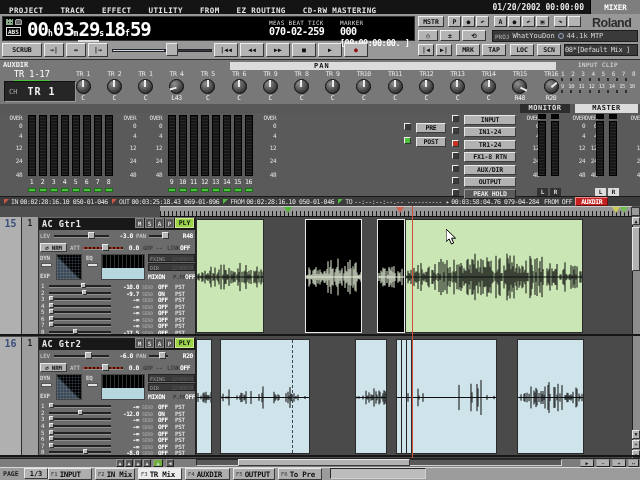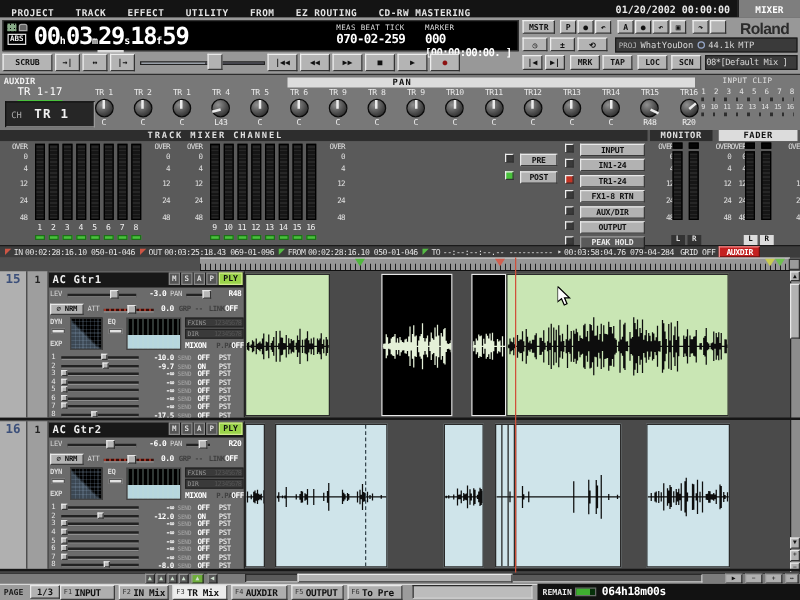--- a/index.html
+++ b/index.html
@@ -246,23 +246,22 @@
         <span>12</span>
         <span>13</span>
         <span>14</span>
         <span>15</span>
         <span>16</span>
       </div>
     <div class="ic-ticks"></div>
   </div>
 
   
-  <div class="abs" id="mixer-title">TRACK MIXER CHANNEL</div>
   <div class="abs" id="monitor-title">MONITOR</div>
-  <div class="abs" id="master-title">FADER</div>
+  <div class="abs" id="master-title">MASTER</div>
 
   
   <div class="abs" id="meter-bg"></div>
   <span id="meter-built"></span>
 
   
   <div class="abs" id="locator">
     <span class="loc-flag"></span>
     <span class="loc-lab">IN</span>
     <span>00:02:28:16.10 050-01-046</span>
@@ -270,21 +269,21 @@
     <span class="loc-lab">OUT</span>
     <span>00:03:25:18.43 069-01-096</span>
     <span class="loc-flag green"></span>
     <span class="loc-lab">FROM</span>
     <span>00:02:28:16.10 050-01-046</span>
     <span class="loc-flag green"></span>
     <span class="loc-lab">TO</span>
     <span>--:--:--:--.-- ----------</span>
     <span class="loc-cursor">▸</span>
     <span>00:03:58:04.76 079-04-284</span>
-    <span style="margin-left:5px;">GRID OFF</span>
+    <span style="margin-left:5px;">FROM OFF</span>
     <div id="region-btn">AUXDIR</div>
   </div>
 
   
   <div class="abs" id="ruler-left"></div>
   <div class="abs" id="ruler">
       <div class="ticks"></div>
     </div>
   <div class="rtri" style="left:284px;top:207px;"></div>
   <div class="rtri" style="left:396px;top:207px;border-top-color:#d06050;"></div>
@@ -324,27 +323,20 @@
   <div class="hs-btn" style="left:596px;width:14px;background:#b0b0b0;color:#111;">−</div>
   <div class="hs-btn" style="left:612px;width:14px;background:#b0b0b0;color:#111;">+</div>
   <div class="hs-btn" style="left:628px;width:11px;background:#b0b0b0;color:#111;">↔</div>
 
   
   <div class="abs" id="bottombar"></div>
   <div class="abs" id="page-label">PAGE</div>
   <div class="abs raised" id="page-btn">1/3</div>
   <span id="fkeys-built"></span>
   <div class="abs inset" id="blank-field"></div>
-  <div class="abs" id="remain-block">
-    <span id="remain-label">REMAIN</span>
-    <span id="remain-gauge">
-        <div></div>
-      </span>
-    <span id="remain-value">064h18m00s</span>
-  </div>
 <div class="tbtn" style="left: 44px; width: 20px;">→|</div><div class="tbtn" style="left: 66px; width: 20px;">↔</div><div class="tbtn" style="left: 88px; width: 20px;">|→</div><div class="tbtn" style="left: 214px; width: 24px;">|◀◀</div><div class="tbtn" style="left: 240px; width: 24px;">◀◀</div><div class="tbtn" style="left: 266px; width: 24px;">▶▶</div><div class="tbtn" style="left: 292px; width: 24px;">■</div><div class="tbtn" style="left: 318px; width: 24px;">▶</div><div class="tbtn" style="left: 344px; width: 24px; color: rgb(140, 16, 16);">●</div><div class="sbtn" style="left: 418px; top: 16px; width: 26px;">MSTR</div><div class="sbtn" style="left: 448px; top: 16px; width: 13px;">P</div><div class="sbtn" style="left: 462px; top: 16px; width: 13px;">●</div><div class="sbtn" style="left: 476px; top: 16px; width: 13px;">↶</div><div class="sbtn" style="left: 494px; top: 16px; width: 13px;">A</div><div class="sbtn" style="left: 508px; top: 16px; width: 13px;">●</div><div class="sbtn" style="left: 522px; top: 16px; width: 13px;">↶</div><div class="sbtn" style="left: 536px; top: 16px; width: 13px;">▣</div><div class="sbtn" style="left: 554px; top: 16px; width: 13px;">↷</div><div class="sbtn" style="left: 568px; top: 16px; width: 13px;"></div><div class="sbtn" style="left: 418px; top: 30px; width: 20px;">◷</div><div class="sbtn" style="left: 440px; top: 30px; width: 20px;">±</div><div class="sbtn" style="left: 462px; top: 30px; width: 24px;">⟲</div><div class="sbtn" style="left: 418px; top: 44px; width: 16px; height: 12px;">|◀</div><div class="sbtn" style="left: 436px; top: 44px; width: 16px; height: 12px;">▶|</div><div class="sbtn" style="left: 456px; top: 44px; width: 24px; height: 12px;">MRK</div><div class="sbtn" style="left: 482px; top: 44px; width: 24px; height: 12px;">TAP</div><div class="knob-unit" style="left: 68px; top: 70px;">
       <div class="knob-label">TR 1</div>
       <div class="knob">
         <div class="ptr" style="transform: rotate(0deg);"></div>
       </div>
       <div class="knob-value">C</div>
     </div><div class="knob-unit" style="left: 99.2px; top: 70px;">
       <div class="knob-label">TR 2</div>
       <div class="knob">
         <div class="ptr" style="transform: rotate(0deg);"></div>

